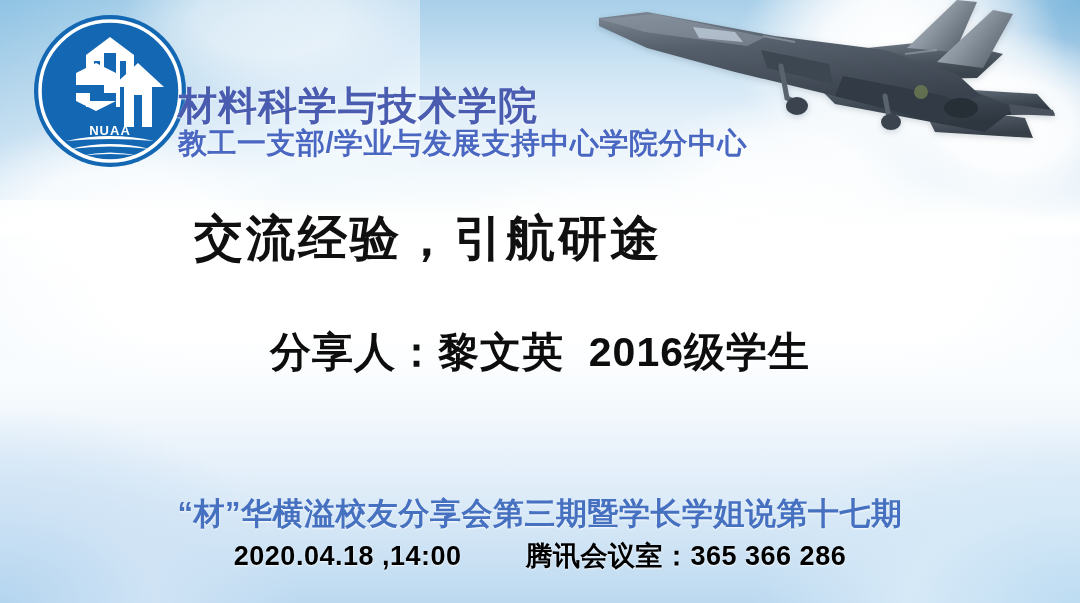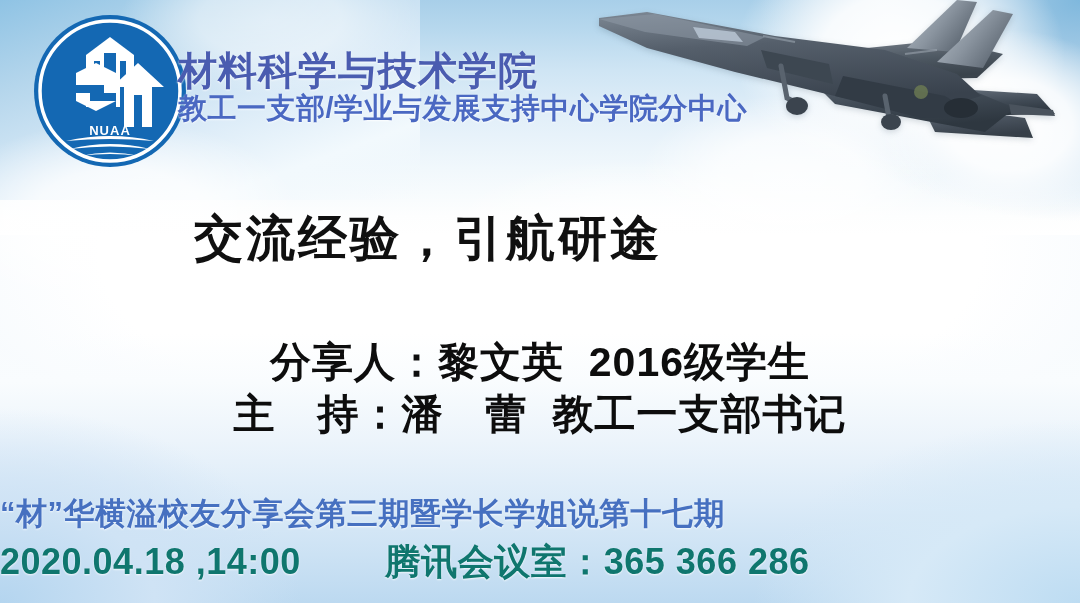--- a/index.html
+++ b/index.html
@@ -71,54 +71,55 @@
   .logo-wrap svg{ width:100%; height:100%; display:block; }
 
   
   .org-block{
     position:absolute; left:178px; top:50px; width:700px;
   }
   .org-title{
     font-size:39px; font-weight:bold; color:#4a5cb0; line-height:1.08;
     letter-spacing:1px; white-space:nowrap;
     text-shadow:0 1px 2px rgba(255,255,255,.85);
+    margin-top:35px;
   }
   .org-sub{
     font-size:29px; font-weight:bold; color:#4a68c2; line-height:1.15;
     margin-top:0; letter-spacing:.5px; white-space:nowrap;
     text-shadow:0 1px 2px rgba(255,255,255,.85);
   }
 
   
   .main-title{
     position:absolute; left:0; top:206px; width:856px;
     text-align:center; font-size:49px; font-weight:bold; color:#101010;
     letter-spacing:3px;
   }
 
   
   .presenters{
-    position:absolute; left:0; top:336px; width:1080px; text-align:center;
+    position:absolute; left:0; top:326px; width:1080px; text-align:center;
   }
   .pline{
     font-size:41px; font-weight:bold; color:#0d0d0d;
     line-height:1.28; letter-spacing:1px; white-space:pre;
   }
 
   
   .footer{
-    position:absolute; left:0; top:494px; width:1080px; text-align:left;
+    position:absolute; left:0; top:494px; width:1080px; text-align:center;
   }
   .f-line1{
     font-size:31px; font-weight:bold; color:#4670c0; letter-spacing:.5px;
     line-height:1.26; white-space:nowrap;
     text-shadow:0 1px 2px rgba(255,255,255,.8);
   }
   .f-line2{
-    font-size:36px; font-weight:bold; color:#0f766e; letter-spacing:.5px;
+    font-size:27px; font-weight:bold; color:#000000; letter-spacing:.5px;
     line-height:1.26; margin-top:6px; white-space:pre;
     text-shadow:0 1px 2px rgba(255,255,255,.8);
   }
 </style>
 </head>
 <body>
 
 <div id="poster">
 
   <div class="sky-base"></div>
@@ -217,21 +218,20 @@
 
   <div class="org-block">
     <div class="org-title">材料科学与技术学院</div>
     <div class="org-sub">教工一支部/学业与发展支持中心学院分中心</div>
   </div>
 
   <div class="main-title">交流经验，引航研途</div>
 
   <div class="presenters">
     <div class="pline">分享人：黎文英  2016级学生</div>
-    <div class="pline">主　持：潘　蕾  教工一支部书记</div>
   </div>
 
   <div class="footer">
     <div class="f-line1">“材”华横溢校友分享会第三期暨学长学姐说第十七期</div>
     <div class="f-line2">2020.04.18 ,14:00        腾讯会议室：365 366 286</div>
   </div>
 
 </div>
 
 </body></html>

